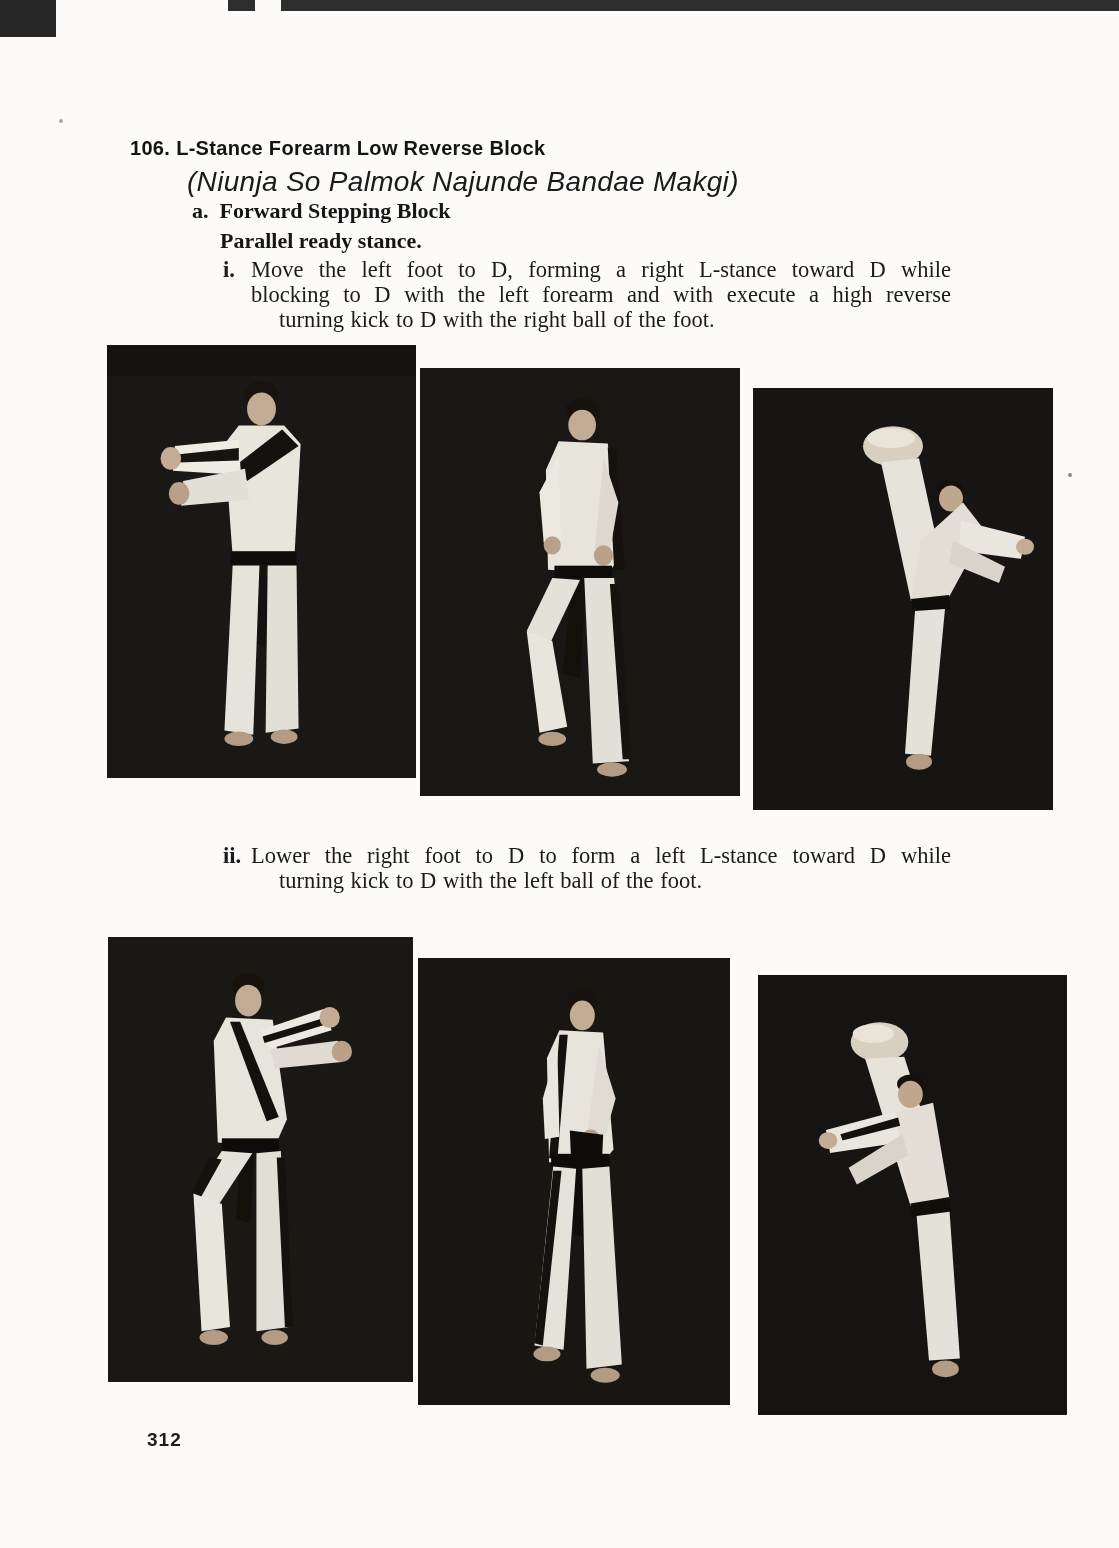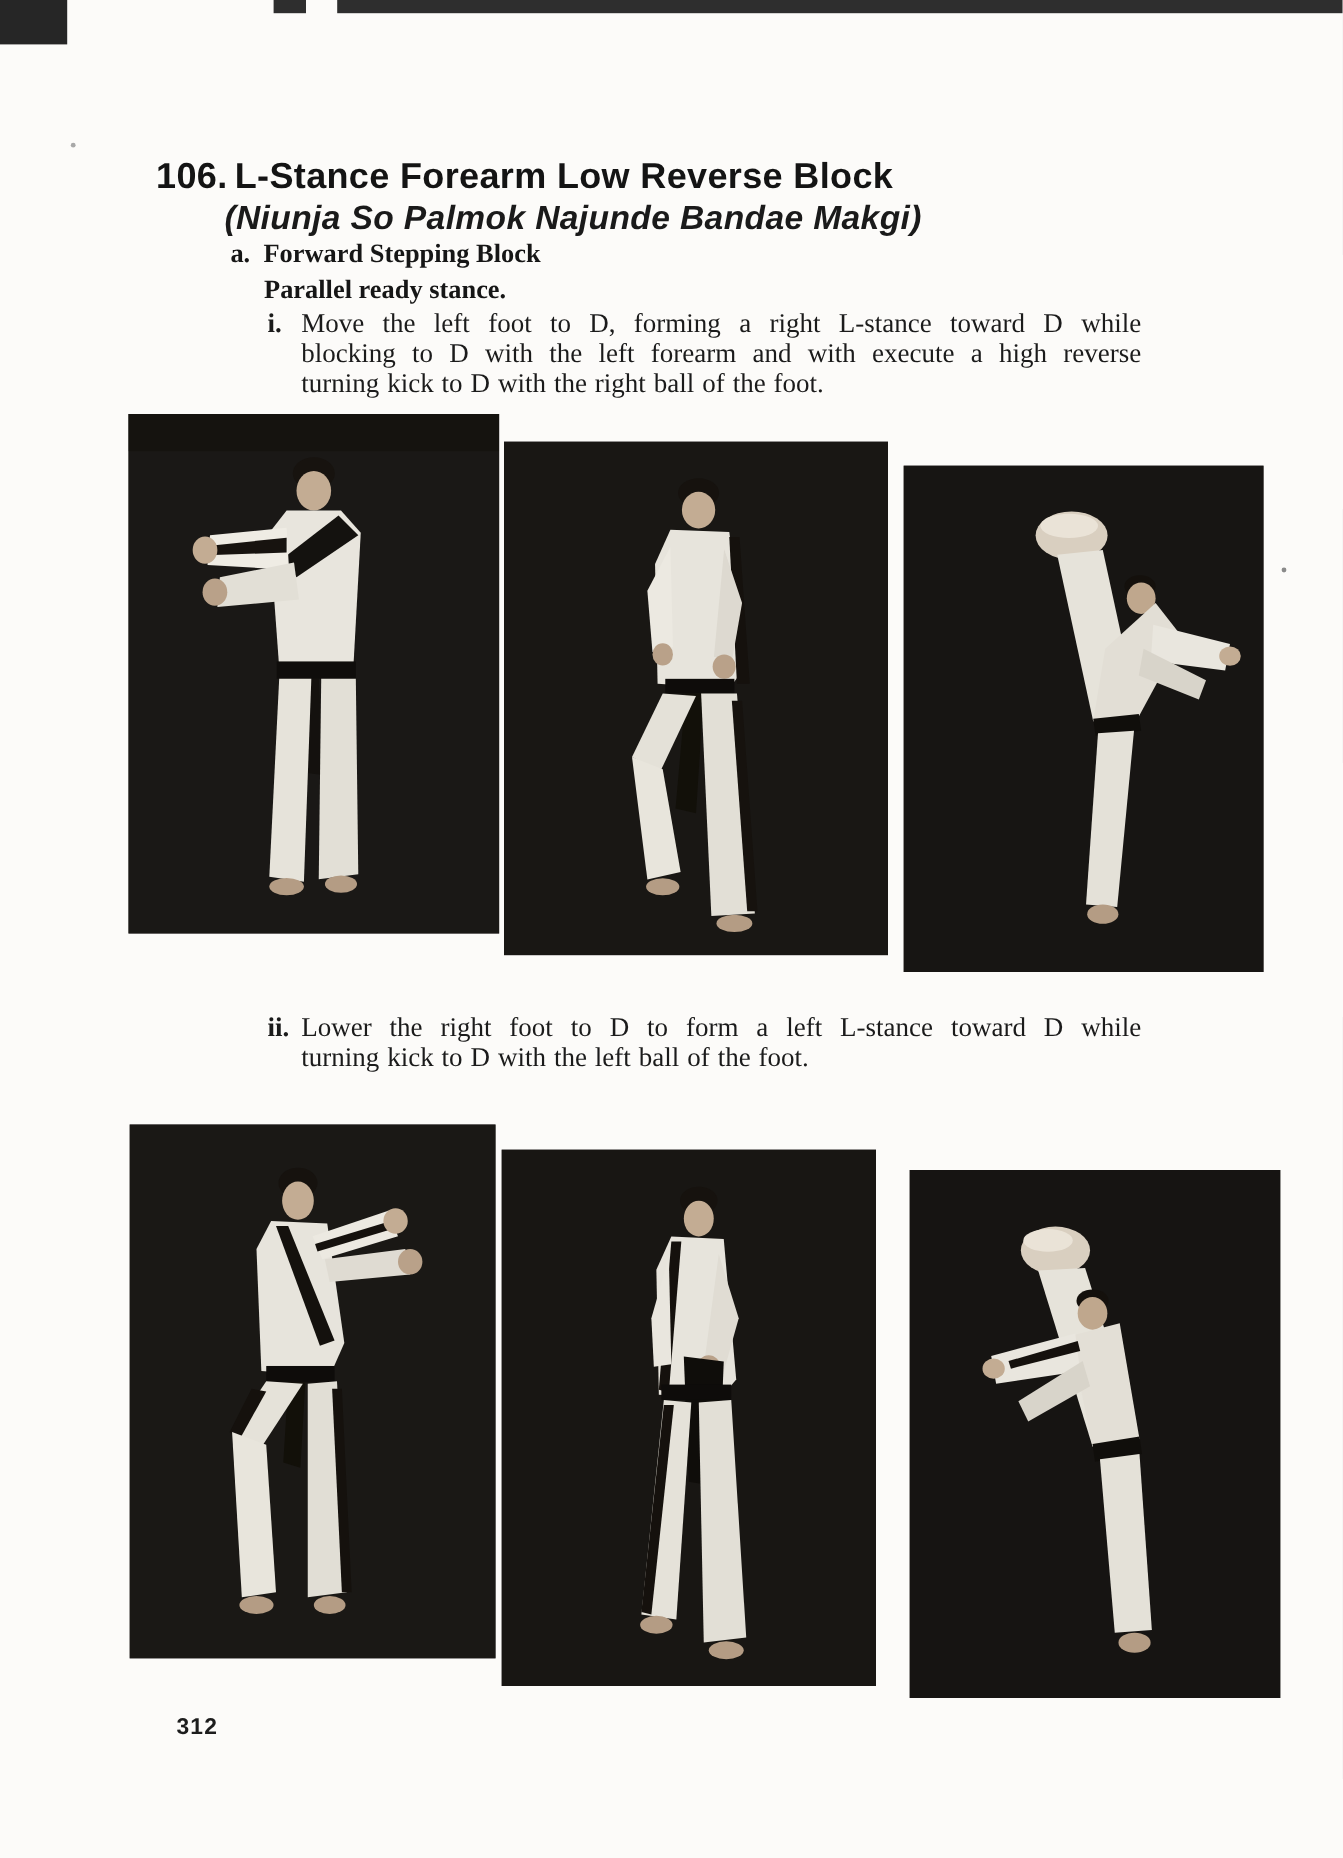--- a/index.html
+++ b/index.html
@@ -17,29 +17,29 @@
   #corner-mark{left:0;top:0;width:56px;height:37px;background:#262626;}
   #topbar-seg1{left:228px;top:0;width:27px;height:11px;background:#2e2e2e;}
   #topbar-seg2{left:281px;top:0;width:838px;height:11px;background:#2e2e2e;}
   #dust-dot-left{left:59px;top:119px;width:4px;height:4px;background:#a8a8a8;border-radius:50%;}
   #dust-dot-right{left:1068px;top:473px;width:4px;height:4px;background:#8a8a8a;border-radius:50%;}
 
   
   #heading-line{
     position:absolute;left:130px;top:132px;
     font-family:"Liberation Sans", sans-serif;
-    font-weight:bold;font-size:30px;line-height:32px;
+    font-weight:bold;font-size:20px;line-height:32px;
     letter-spacing:0.3px;color:#141414;white-space:nowrap;
   }
   #heading-line .num{margin-right:6px;}
   #korean-line{
     position:absolute;left:187px;top:166px;
     font-family:"Liberation Sans", sans-serif;
     font-style:italic;font-size:28px;line-height:32px;
-    letter-spacing:0.3px;color:#1a1a1a;white-space:nowrap;font-weight:bold;
+    letter-spacing:0.3px;color:#1a1a1a;white-space:nowrap;
   }
   #sub-a-line{
     position:absolute;left:192px;top:195px;
     font-weight:bold;font-size:22px;line-height:32px;
     color:#161616;white-space:nowrap;
   }
   #sub-a-line .lbl{margin-right:11px;}
   #stance-line{
     position:absolute;left:220px;top:226px;
     font-weight:bold;font-size:22px;line-height:30px;
@@ -48,21 +48,21 @@
 
   
   .step{position:absolute;font-size:22.5px;line-height:25px;color:#1b1b1b;}
   .step .step-label{
     position:absolute;left:-28px;top:0;
     font-weight:bold;font-size:22.5px;
   }
   #step-i{left:251px;top:257px;width:700px;}
   #step-ii{left:251px;top:843px;width:700px;}
   .jline{width:700px;text-align:justify;text-align-last:justify;word-spacing:2px;}
-  .jline.last{text-align-last:left;word-spacing:1px;}
+  .jline.last{text-align-last:left;word-spacing:1px;margin-left:28px;}
 
   
   .photo{position:absolute;background:#191714;overflow:hidden;}
   .photo svg{display:block;width:100%;height:100%;}
   #photo-i-1{left:107px;top:345px;width:309px;height:433px;}
   #photo-i-2{left:420px;top:368px;width:320px;height:428px;}
   #photo-i-3{left:753px;top:388px;width:300px;height:422px;}
   #photo-ii-1{left:108px;top:937px;width:305px;height:445px;}
   #photo-ii-2{left:418px;top:958px;width:312px;height:447px;}
   #photo-ii-3{left:758px;top:975px;width:309px;height:440px;}

